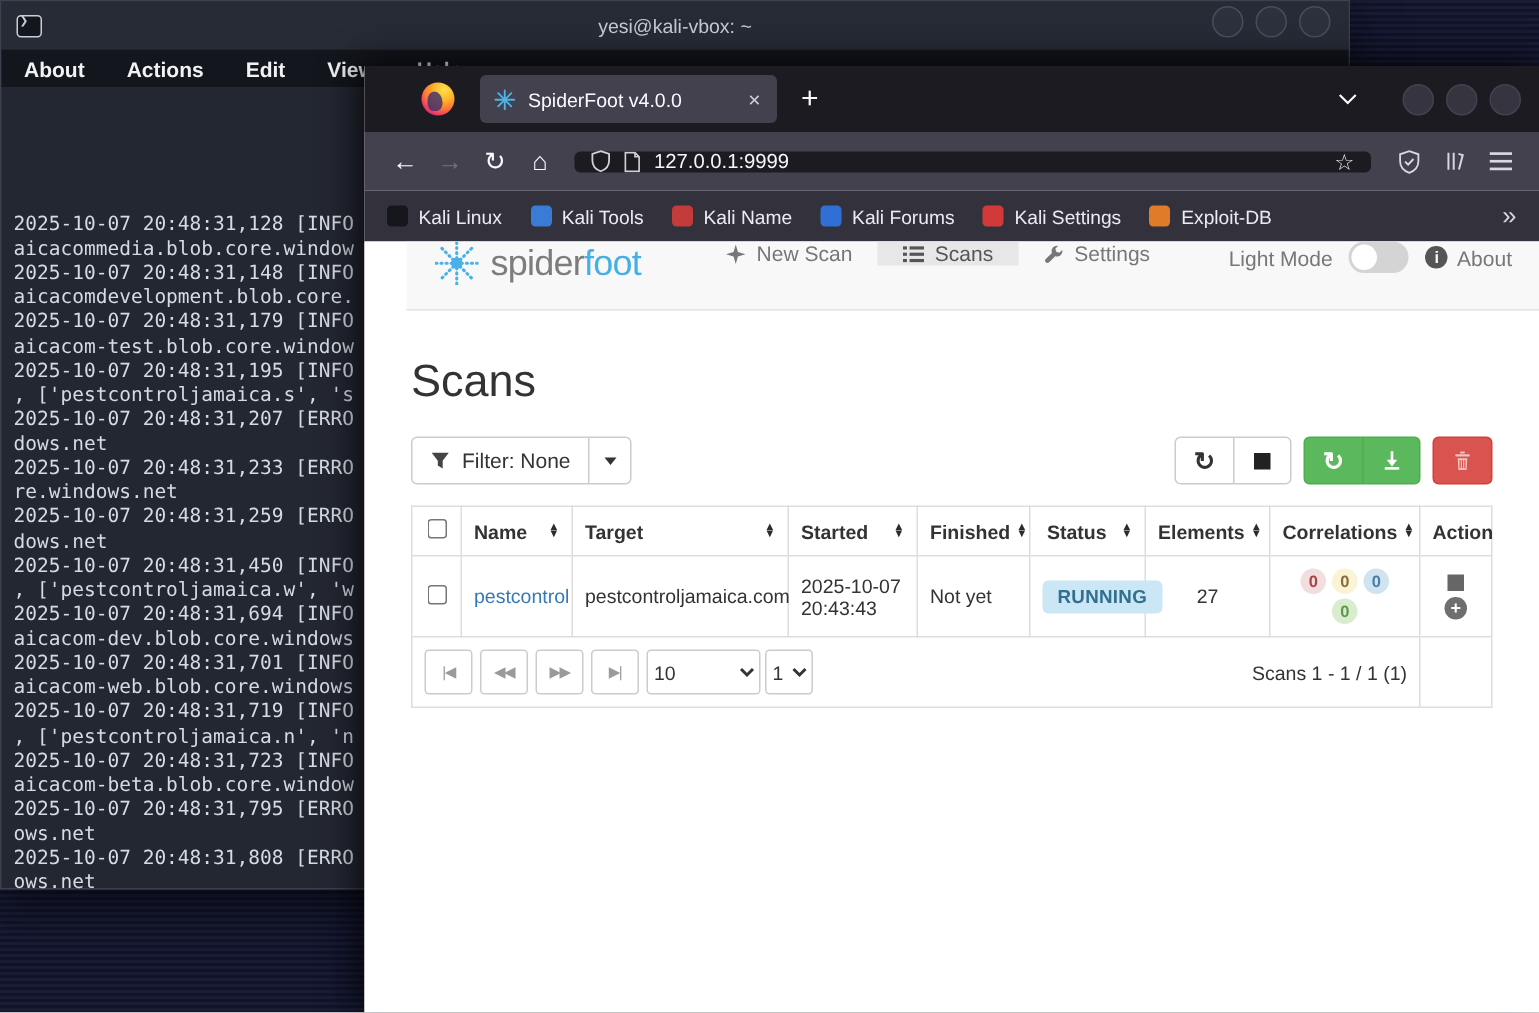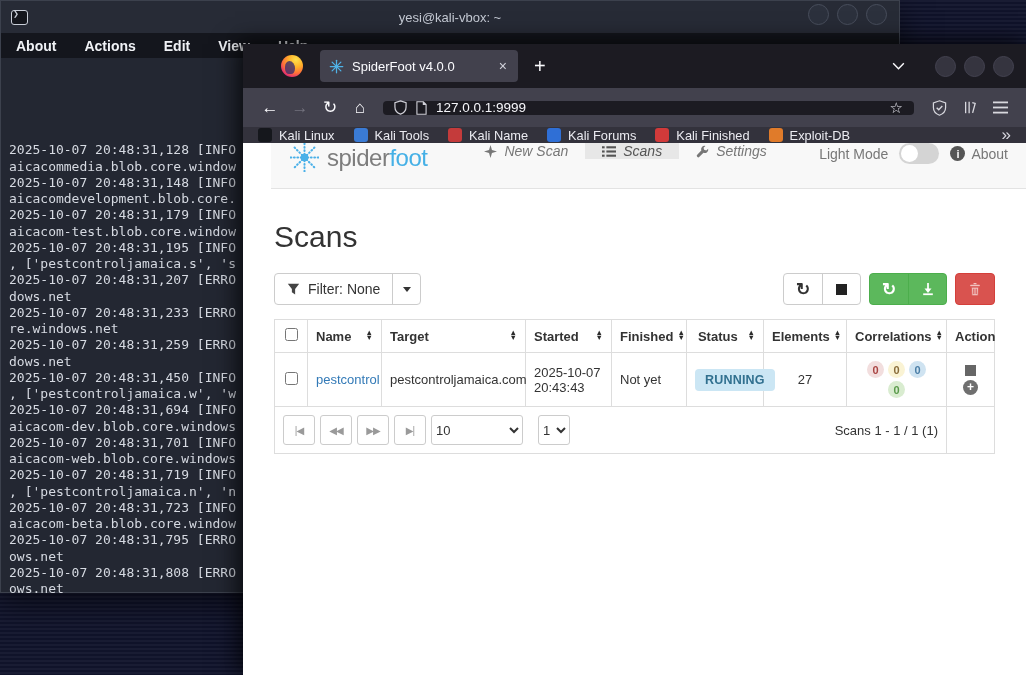--- a/index.html
+++ b/index.html
@@ -45,36 +45,36 @@
 
   .b-toolbar { height:39px; background:#42414d; display:flex; align-items:center; padding:0 12px; flex:0 0 auto; }
   .nav-ico { width:30px; text-align:center; color:#fbfbfe; font-size:17px; line-height:1; }
   .nav-ico.disabled { color:#73727e; }
   .urlbar { flex:1; height:14px; background:#1c1b22; border-radius:4px; display:flex;
     align-items:center; padding:0 11px; margin:0 8px; }
   .url-text { color:#f6f6fa; font-size:13.5px; margin-left:9px; }
   .url-star { margin-left:auto; color:#e2e2ea; font-size:15px; }
   .tb-right { display:flex; align-items:center; gap:16px; padding:0 6px 0 10px; }
 
-  .b-bookmarks { height:16px; background:#33323c; display:flex; align-items:center;
+  .b-bookmarks { height:34px; background:#33323c; display:flex; align-items:center;
     padding:0 15px; flex:0 0 auto;justify-content:center; }
   .bm-list { display:flex; align-items:center; gap:19px; }
   .bm { display:flex; align-items:center; gap:7px; }
   .bm-ico { width:14px; height:14px; border-radius:3px; }
   .bm-label { color:#ebebf1; font-size:12.8px; }
   .bm-overflow { margin-left:auto; color:#d7d7df; font-size:17px; }
 
   
   .b-content { flex:1; background:#fff; display:flex; flex-direction:column; overflow:hidden; }
   .sf-navbar { height:46px; background:#f8f8f8; border-bottom:1px solid #e3e3e3;
     display:flex; align-items:flex-start; flex:0 0 auto;margin-left:28px; }
   .sf-logo { display:flex; align-items:center; gap:8px; padding-left:19px; font-size:24px; letter-spacing:-.5px; }
   .logo-spider { color:#7d7d7d; } .logo-foot { color:#45b0e6; }
   .sf-nav { display:flex; margin-left:40px; }
-  .sf-nav-item { display:flex; align-items:center; gap:7px; padding:0 17px; color:#777; font-size:14px;font-style:italic; }
+  .sf-nav-item { display:flex; align-items:center; gap:7px; padding:0 17px; color:#777; font-size:14px; }
   .sf-nav-item.active { background:#e7e7e7; color:#555; }
   .sf-right { margin-left:auto; display:flex; align-items:center; gap:11px; padding-right:18px; color:#777; font-size:14px; }
   .toggle { width:40px; height:21px; border-radius:11px; background:#d4d4d4; position:relative; }
   .knob { position:absolute; left:2px; top:2px; width:17px; height:17px; border-radius:50%; background:#fff; }
   .info-ico { width:15px; height:15px; border-radius:50%; background:#555; color:#f8f8f8;
     font-size:11px; font-weight:700; display:inline-flex; align-items:center; justify-content:center; }
 
   .sf-main { padding:0 31px; }
   .sf-h1 { font-size:30px; font-weight:400; color:#333; margin:31px 0 19px; }
   .controls-row { display:flex; justify-content:space-between; align-items:center; margin-bottom:14px; }
@@ -115,21 +115,21 @@
   .p-green { background:#d9ecd0; color:#5a9a4a; }
   .action-cell { display:flex; flex-direction:column; align-items:center; gap:4px; }
   .a-stop { width:11px; height:11px; background:#666; }
   .a-plus { width:15px; height:15px; border-radius:50%; background:#6f6f6f; color:#fff; font-size:12px;
     font-weight:700; display:flex; align-items:center; justify-content:center; line-height:1; }
   .pager { display:flex; align-items:center; }
   .pg-btn { width:32px; height:30px; border:1px solid #ccc; background:#fff; border-radius:3px;
     margin-right:5px; color:#9a9a9a; font-size:10px; display:inline-flex; align-items:center; justify-content:center;
     letter-spacing:-1px; }
   .pg-select { height:30px; border:1px solid #ccc; border-radius:3px; background:#fff; color:#333; font-size:13px; }
-  .sel-size { width:92px; margin-right:15px; }
+  .sel-size { width:76px; margin-right:3px; }
   .sel-page { width:32px; }
   .summary { margin-left:auto; font-weight:400; color:#333; font-size:13px; }
   svg { display:block; }
 </style>
 </head>
 <body>
 
 <div class="desktop">
 
   <div class="terminal">
@@ -254,21 +254,21 @@
             <span class="bm-label">Kali Name</span>
           </span>
 
           <span class="bm">
             <span class="bm-ico" style="background: rgb(47, 111, 214);"></span>
             <span class="bm-label">Kali Forums</span>
           </span>
 
           <span class="bm">
             <span class="bm-ico" style="background: rgb(210, 58, 58);"></span>
-            <span class="bm-label">Kali Finished</span>
+            <span class="bm-label">Kali Settings</span>
           </span>
 
           <span class="bm">
             <span class="bm-ico" style="background: rgb(224, 123, 42);"></span>
             <span class="bm-label">Exploit-DB</span>
           </span>
         </div>
       <span class="bm-overflow">»</span>
     </div>
 

